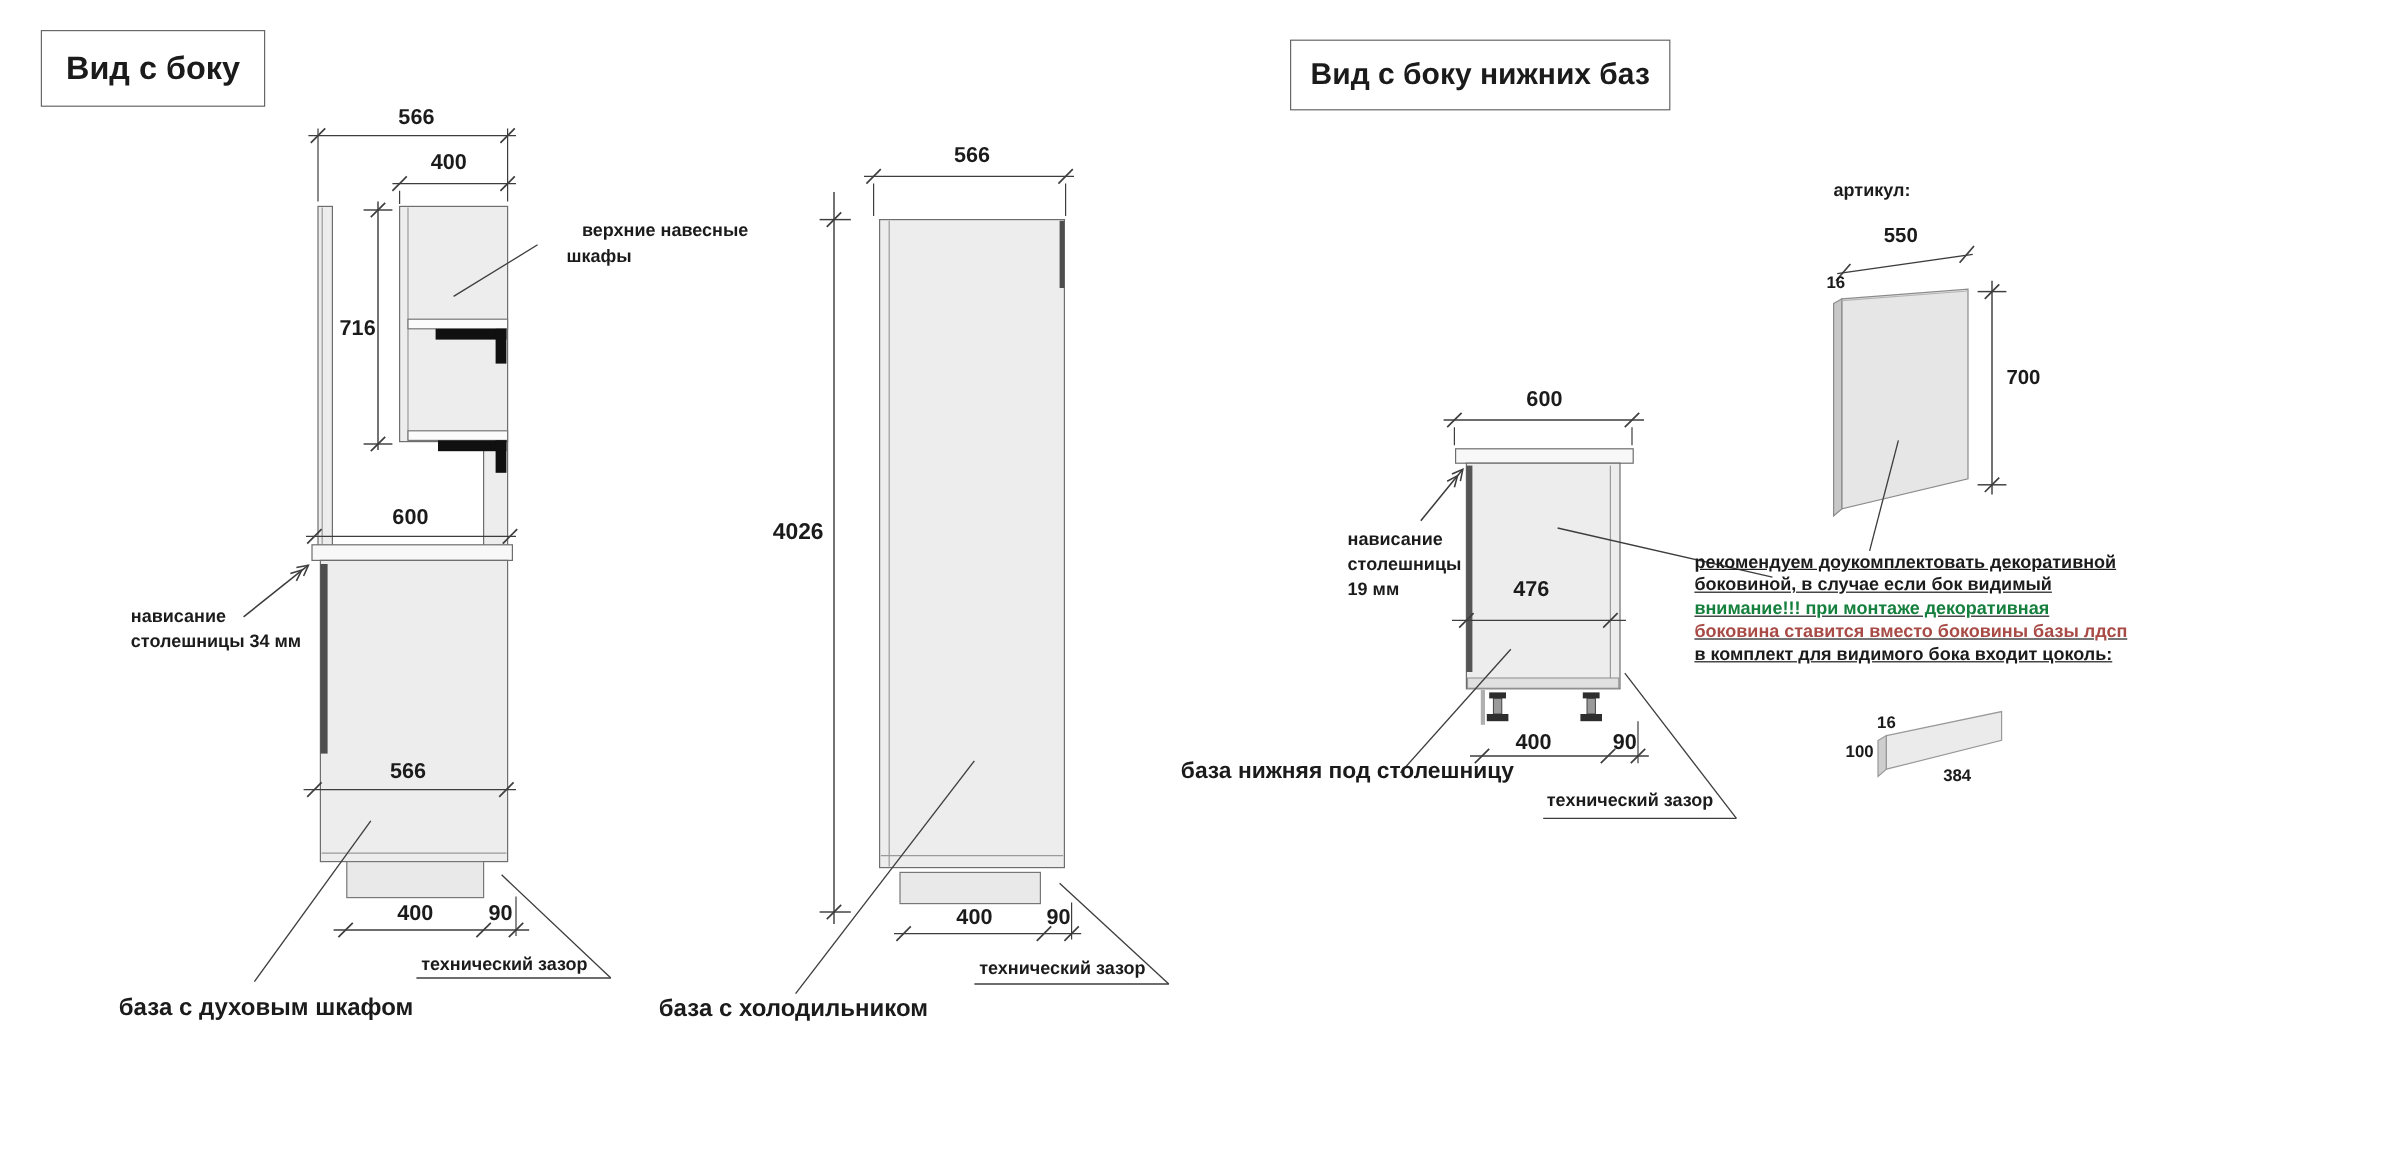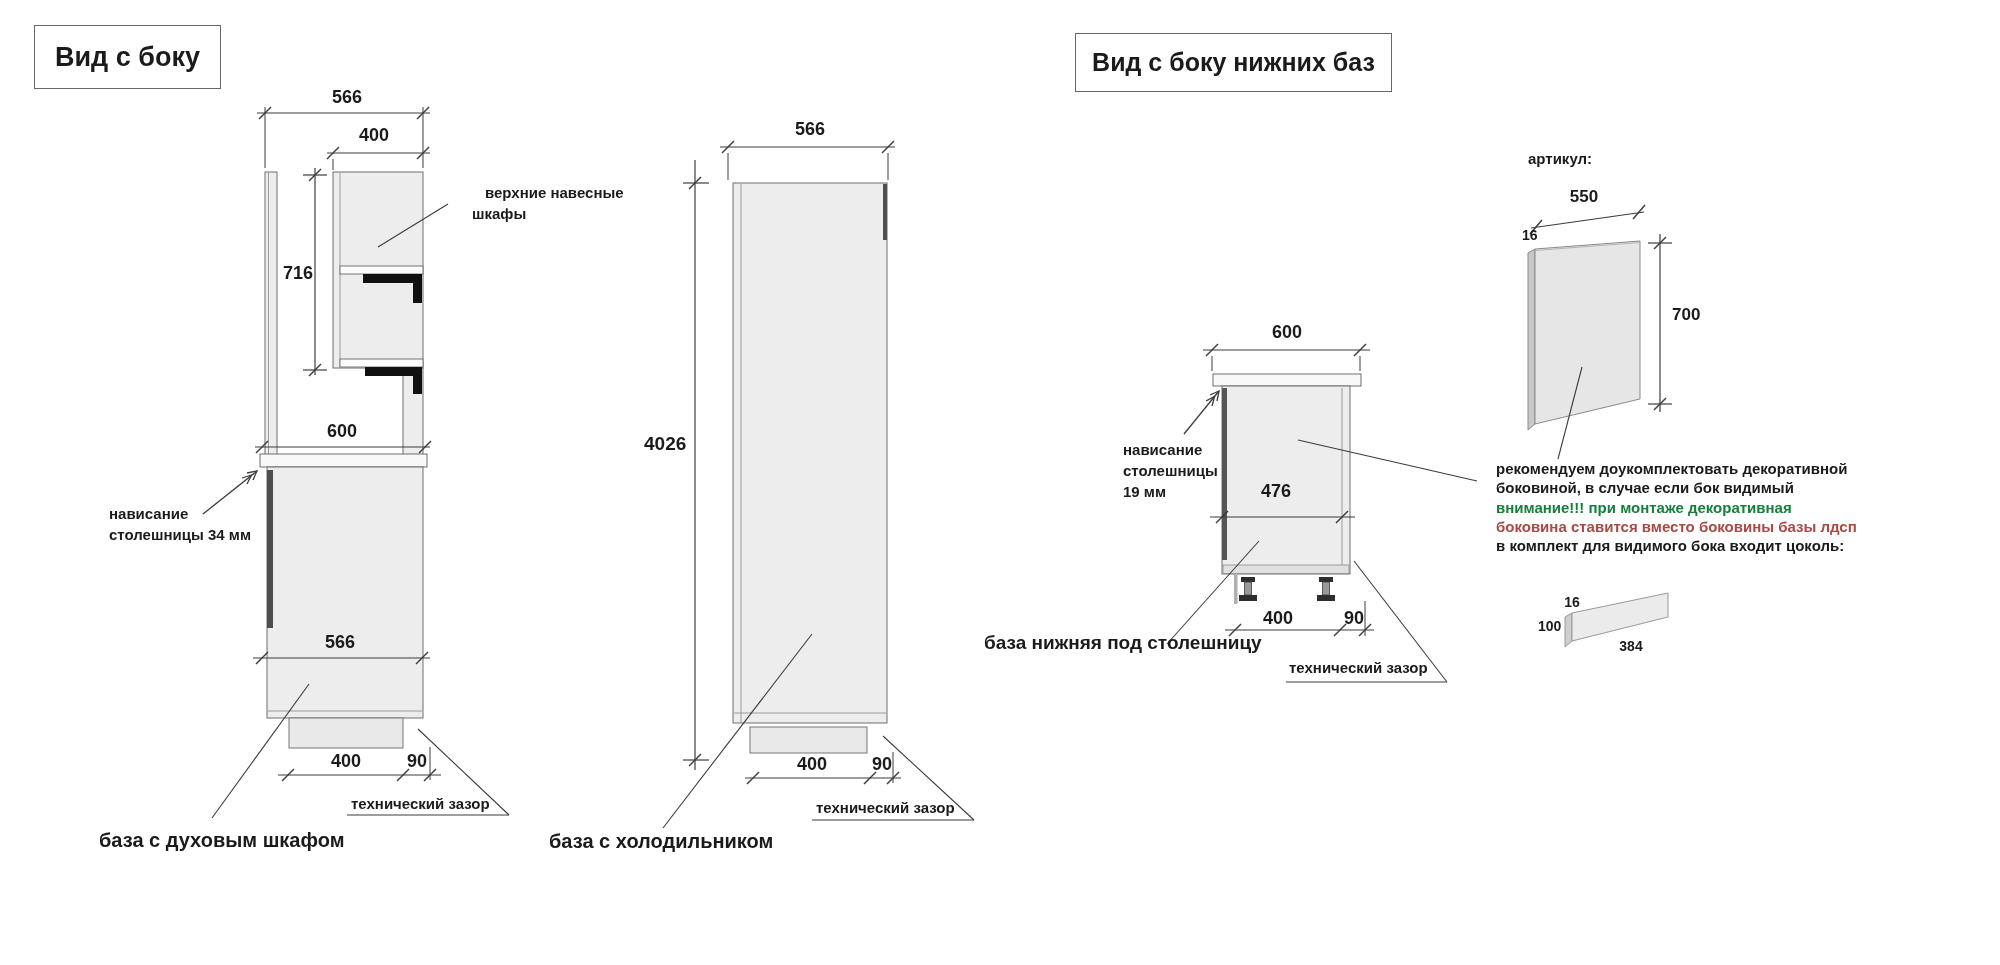--- a/index.html
+++ b/index.html
@@ -231,21 +231,21 @@
   <div class="txt lbl" style="left:1123px;top:462px;">столешницы</div>
   <div class="txt lbl" style="left:1123px;top:483px;">19 мм</div>
   <div class="txt cap-sm" style="left:984px;top:632px;">база нижняя под столешницу</div>
   <div class="txt lbl" style="left:1289px;top:659px;">технический зазор</div>
 
   <div class="txt lbl" style="left:1528px;top:150px;">артикул:</div>
   <div class="txt dim" style="left:1584px;top:187px;font-size:17px;">550</div>
   <div class="txt dim-sm" style="left:1522px;top:227px;">16</div>
   <div class="txt dim-l" style="left:1672px;top:305px;font-size:17px;">700</div>
 
-  <div class="note" style="left:1496px;top:459px;">
+  <div class="note" style="left:1412px;top:459px;text-decoration:underline;">
     <div>рекомендуем доукомплектовать декоративной</div>
     <div>боковиной, в случае если бок видимый</div>
     <div class="warn" style="color: #15803d;">внимание!!! при монтаже декоративная</div>
     <div class="warn" style="color: rgb(168, 74, 69);">боковина ставится вместо боковины базы лдсп</div>
     <div>в комплект для видимого бока входит цоколь:</div>
   </div>
 
   <div class="txt dim-sm c" style="left:1572px;top:594px;">16</div>
   <div class="txt dim-sm" style="left:1538px;top:618px;">100</div>
   <div class="txt dim-sm c" style="left:1631px;top:638px;">384</div>

